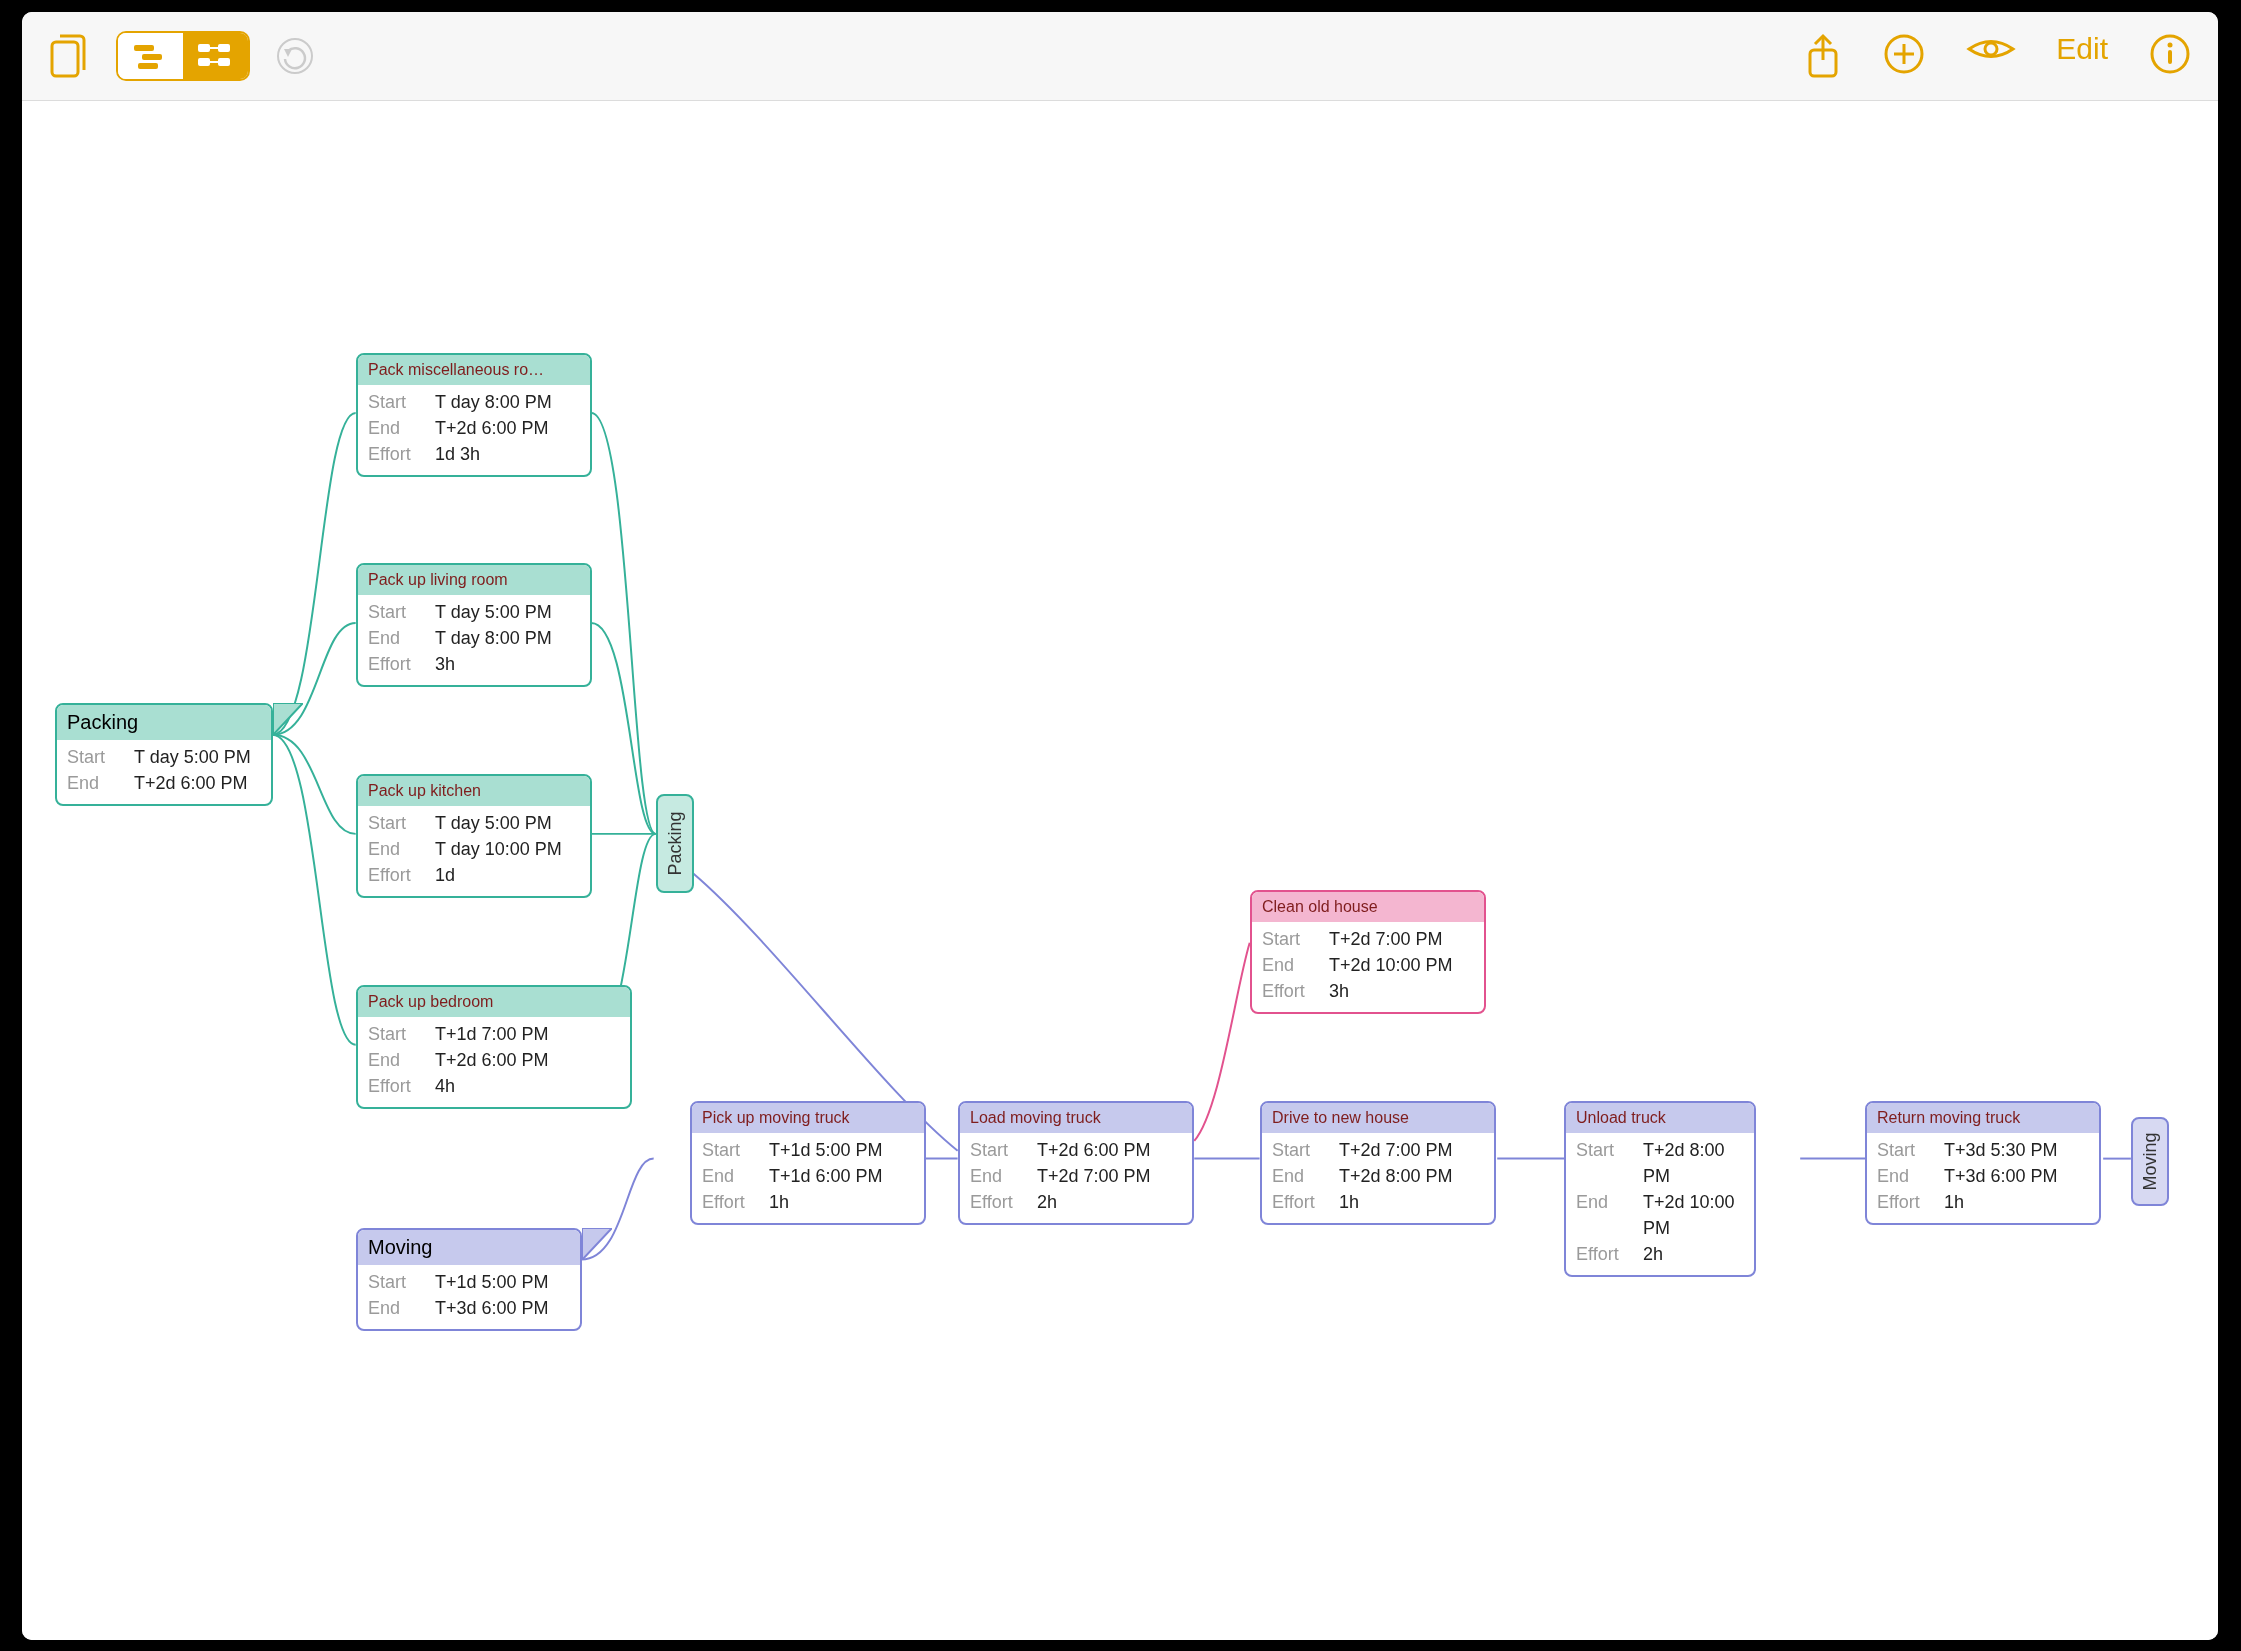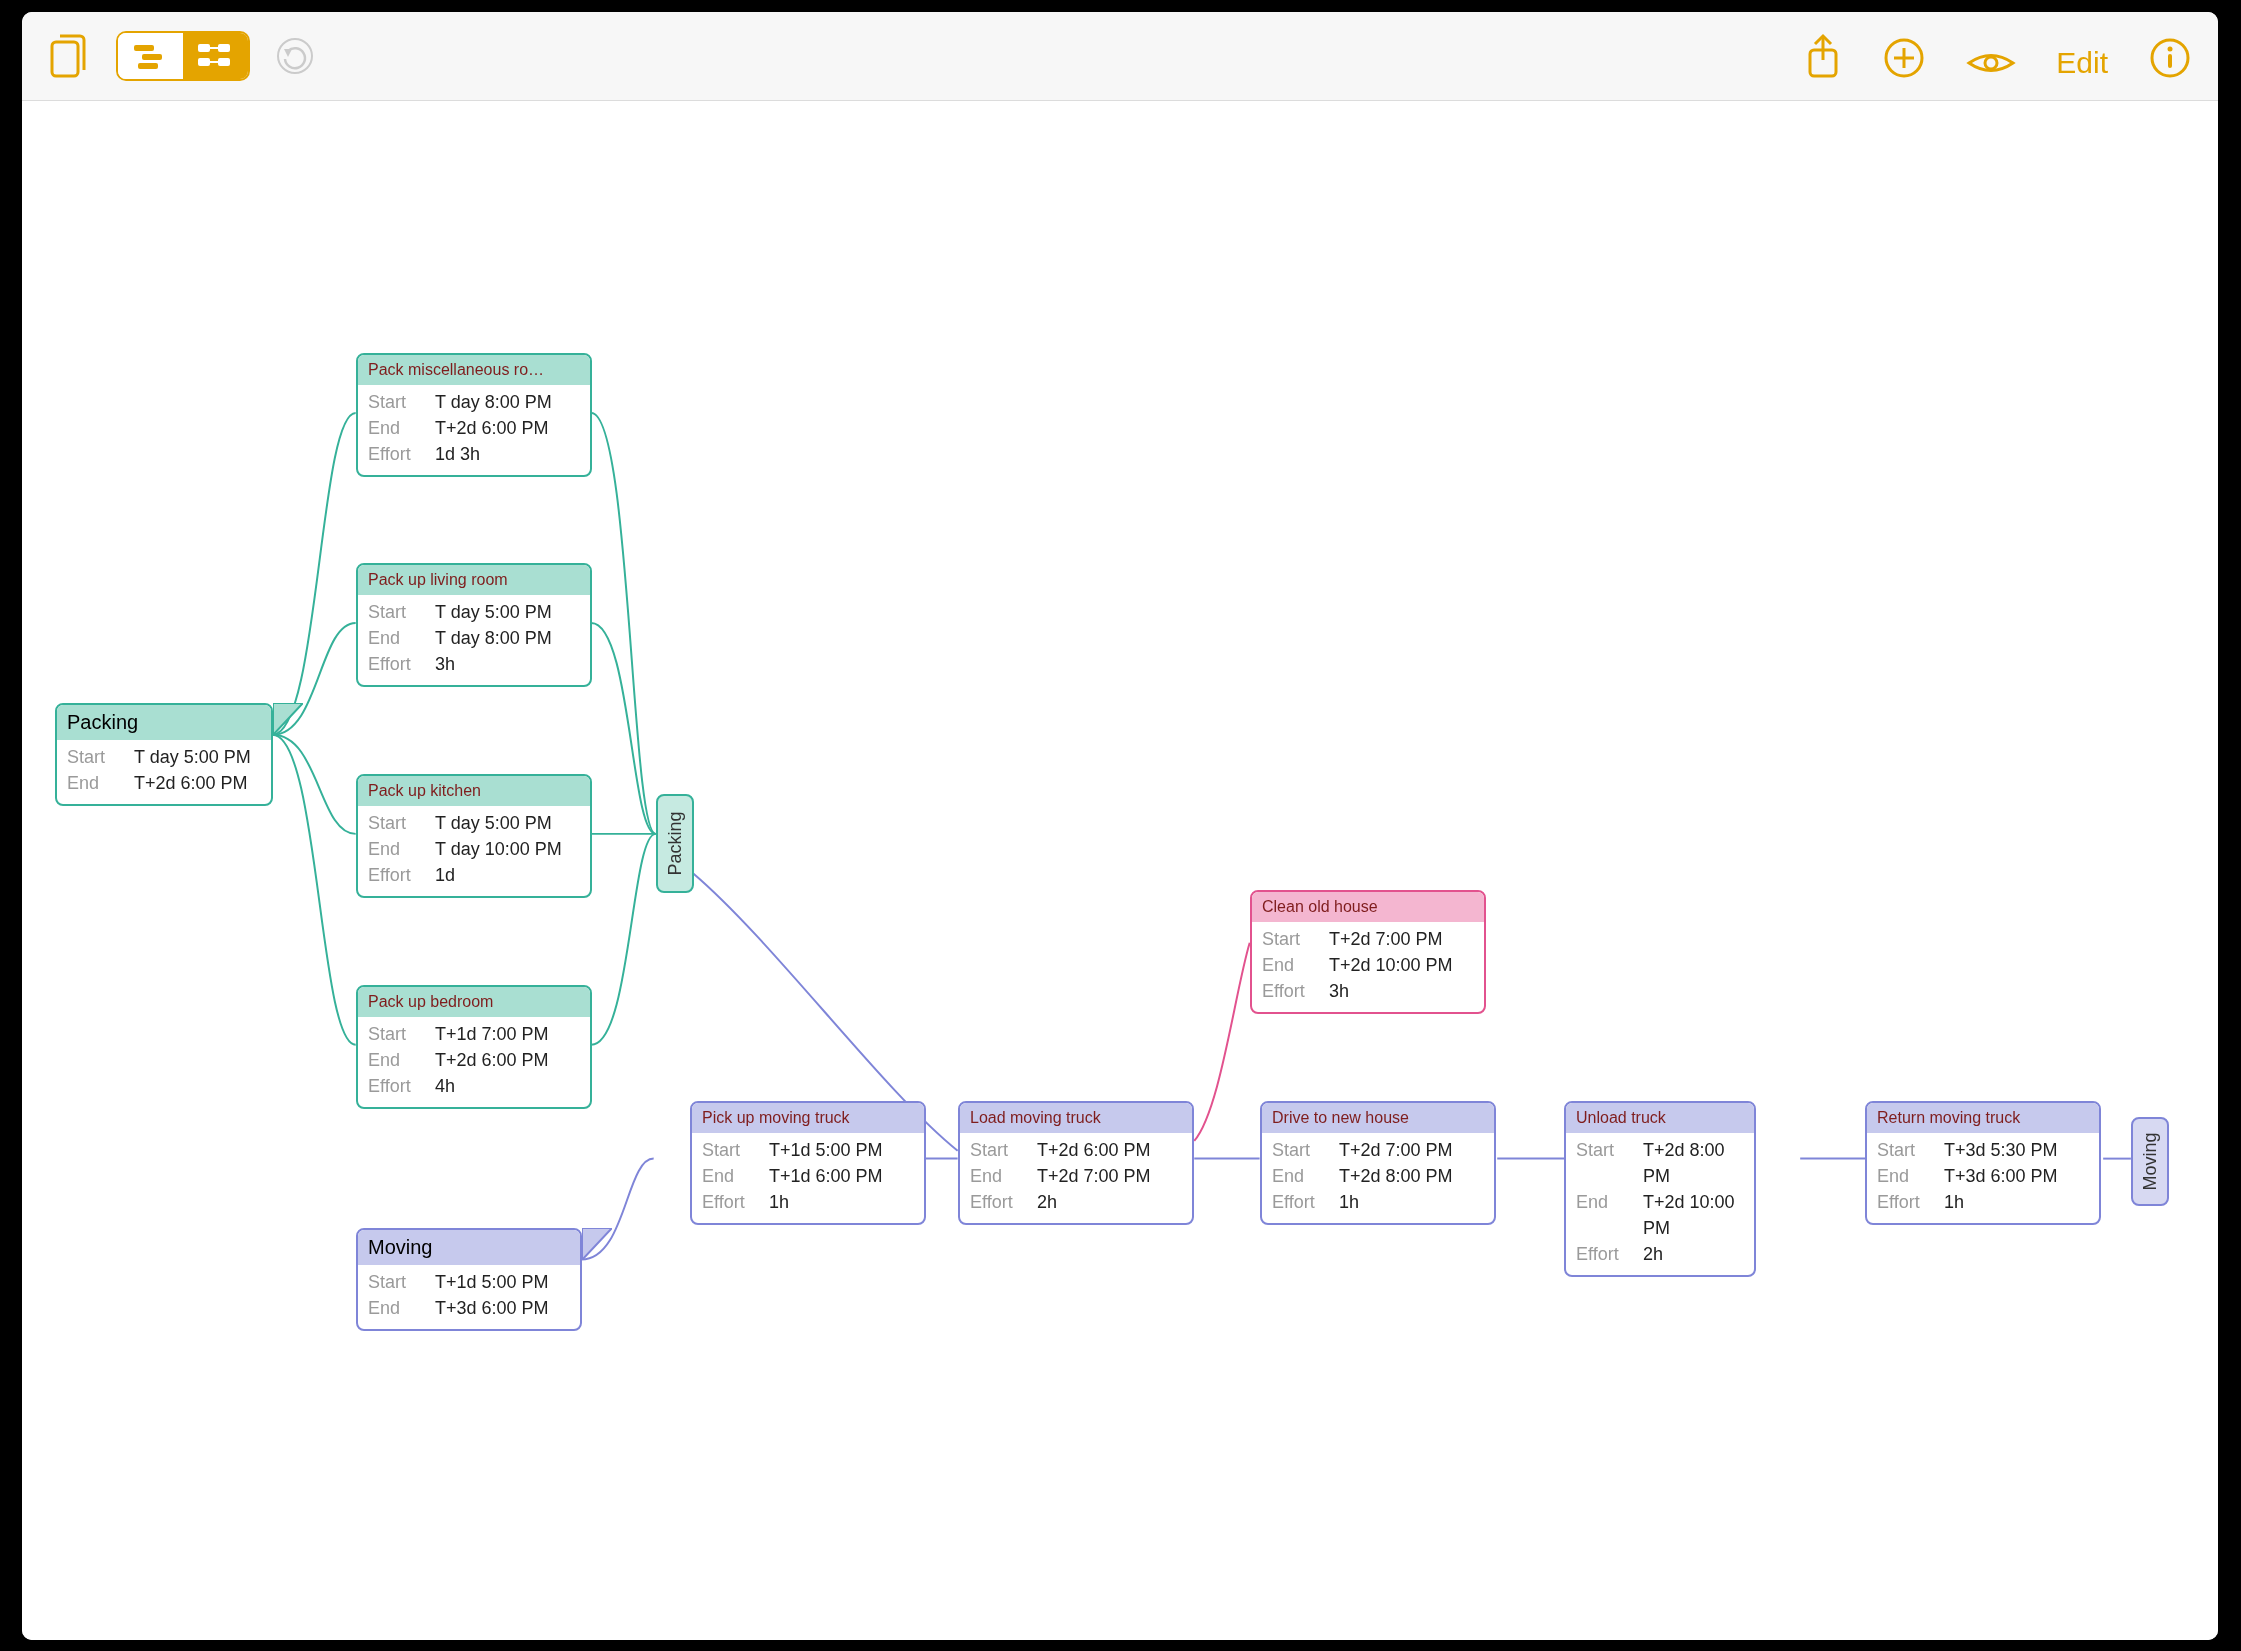--- a/index.html
+++ b/index.html
@@ -24,21 +24,21 @@
     left: 0; top: 0; right: 0;
     height: 89px;
     background: #f7f7f7;
     border-bottom: 1px solid #dcdcdc;
     display: flex;
     align-items: center;
     padding: 0 26px;
     gap: 24px;
   }
   .t-left { display: flex; align-items: center; gap: 24px; }
-  .t-right { margin-left: auto; display: flex; align-items: flex-end; gap: 40px; }
+  .t-right { margin-left: auto; display: flex; align-items: flex-start; gap: 40px; }
   .gold { color: #e4a400; }
   .icon-btn { display: inline-flex; align-items: center; justify-content: center; cursor: pointer; }
   .seg {
     display: inline-flex;
     border: 2px solid #e4a400;
     border-radius: 10px;
     overflow: hidden;
     height: 50px;
   }
   .seg > div {
@@ -338,21 +338,21 @@
             <span class="lbl">End</span>
             <span class="val">T day 10:00 PM</span>
           </div>
         <div class="row">
             <span class="lbl">Effort</span>
             <span class="val">1d</span>
           </div>
       </div>
     </div>
 
-    <div class="node teal" style="left:334px; top:884px; width:236px">
+    <div class="node teal" style="left:334px; top:884px; width:276px">
       <div class="hdr">Pack up bedroom</div>
       <div class="body">
         <div class="row">
             <span class="lbl">Start</span>
             <span class="val">T+1d 7:00 PM</span>
           </div>
         <div class="row">
             <span class="lbl">End</span>
             <span class="val">T+2d 6:00 PM</span>
           </div>

